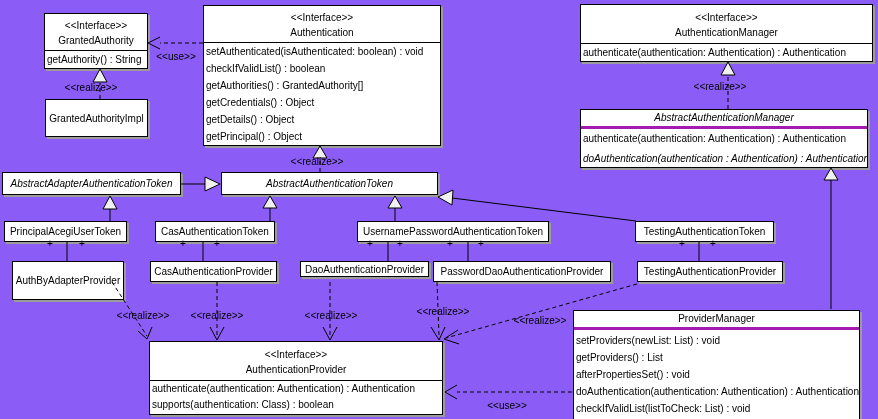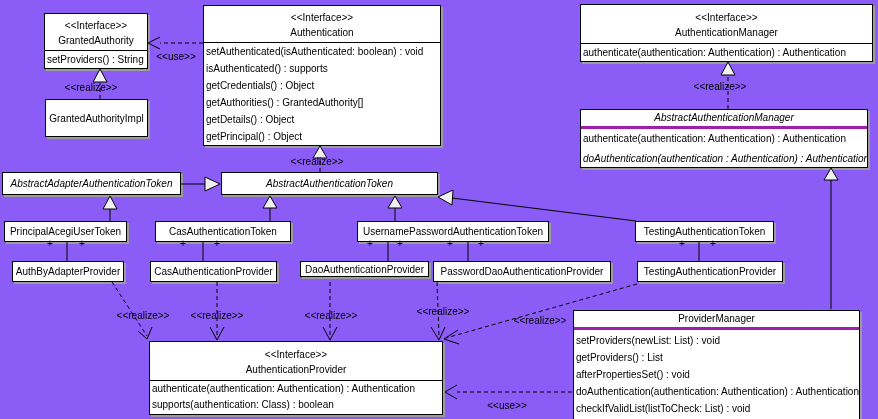--- a/index.html
+++ b/index.html
@@ -110,36 +110,36 @@
       <line x1="831" y1="309" x2="831" y2="180"></line>
       <polygon class="tri" points="831,168 824,180 838,180"></polygon>
     </g>
   </svg>
 
   <div class="box" style="left:44px;top:13px;width:104px;height:56px">
     <div class="hdr" style="height:36px">
       <div class="st">&lt;&lt;Interface&gt;&gt;</div>
       <div class="nm">GrantedAuthority</div>
     </div>
-    <div class="m">setProviders() : String</div>
+    <div class="m">getAuthority() : String</div>
   </div>
 
   <div class="box" style="left:45px;top:99px;width:103px;height:38px">
     <div class="single">GrantedAuthorityImpl</div>
   </div>
 
   <div class="box" style="left:203px;top:5px;width:238px;height:141px">
     <div class="hdr" style="height:36px">
       <div class="st">&lt;&lt;Interface&gt;&gt;</div>
       <div class="nm">Authentication</div>
     </div>
     <div class="m">setAuthenticated(isAuthenticated: boolean) : void</div>
-    <div class="m">isAuthenticated() : supports</div>
+    <div class="m">checkIfValidList() : boolean</div>
+    <div class="m">getAuthorities() : GrantedAuthority[]</div>
     <div class="m">getCredentials() : Object</div>
-    <div class="m">getAuthorities() : GrantedAuthority[]</div>
     <div class="m">getDetails() : Object</div>
     <div class="m">getPrincipal() : Object</div>
   </div>
 
   <div class="box" style="left:580px;top:4px;width:293px;height:58px">
     <div class="hdr" style="height:38px">
       <div class="st" style="padding-top:5px">&lt;&lt;Interface&gt;&gt;</div>
       <div class="nm">AuthenticationManager</div>
     </div>
     <div class="m">authenticate(authentication: Authentication) : Authentication</div>
@@ -156,33 +156,33 @@
   </div>
 
   <div class="box" style="left:221px;top:172px;width:217px;height:23px">
     <div class="single it">AbstractAuthenticationToken</div>
   </div>
 
   <div class="box" style="left:4px;top:221px;width:123px;height:21px">
     <div class="single">PrincipalAcegiUserToken</div>
   </div>
 
-  <div class="box" style="left:155px;top:221px;width:136px;height:21px">
+  <div class="box" style="left:155px;top:221px;width:120px;height:21px">
     <div class="single">CasAuthenticationToken</div>
   </div>
 
   <div class="box" style="left:357px;top:221px;width:192px;height:21px">
     <div class="single">UsernamePasswordAuthenticationToken</div>
   </div>
 
   <div class="box" style="left:635px;top:221px;width:139px;height:21px">
     <div class="single">TestingAuthenticationToken</div>
   </div>
 
-  <div class="box" style="left:12px;top:261px;width:112px;height:21px">
+  <div class="box" style="left:12px;top:261px;width:112px;height:39px">
     <div class="single">AuthByAdapterProvider</div>
   </div>
 
   <div class="box" style="left:150px;top:261px;width:127px;height:21px">
     <div class="single">CasAuthenticationProvider</div>
   </div>
 
   <div class="box" style="left:300px;top:261px;width:129px;height:16px">
     <div class="single">DaoAuthenticationProvider</div>
   </div>

